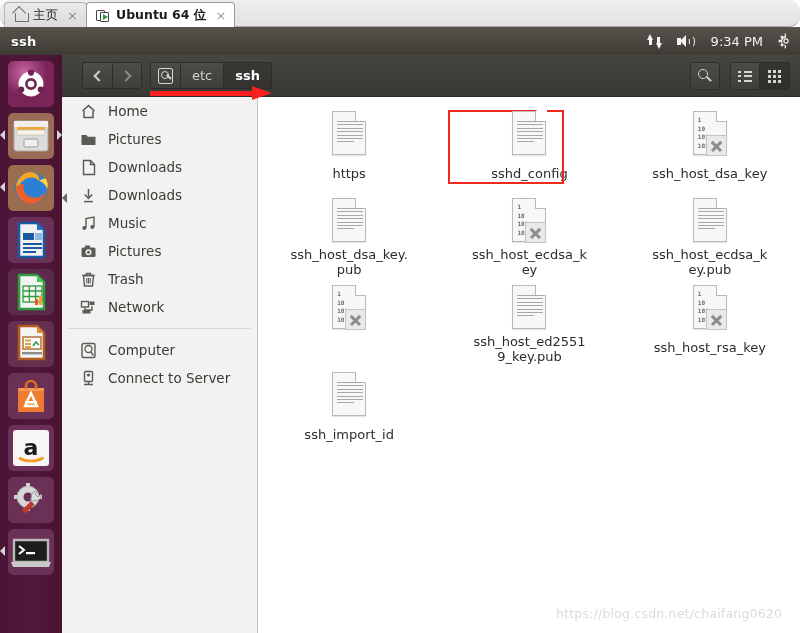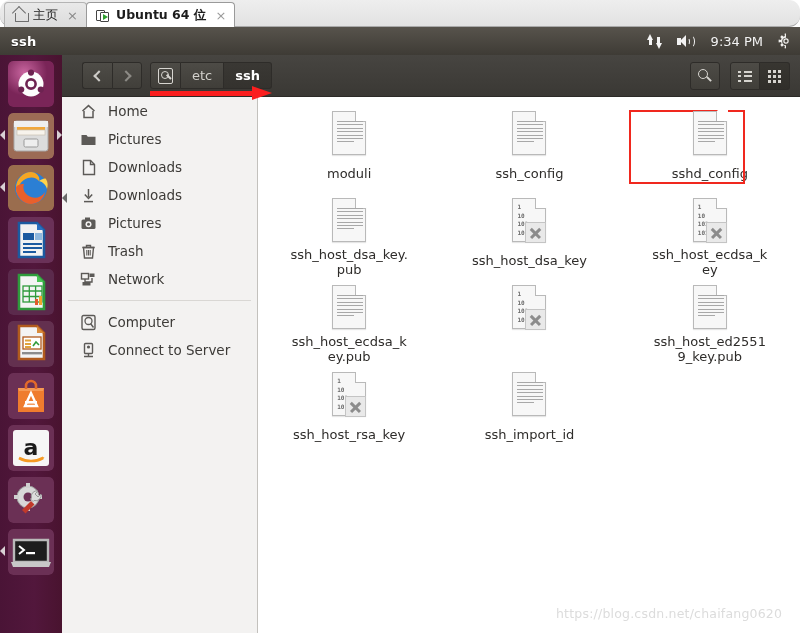--- a/index.html
+++ b/index.html
@@ -465,20 +465,30 @@
               <path d="M8.5 2v8" stroke="#5c5a57" stroke-width="1.5"></path>
               <path d="M4.8 7.5l3.7 4 3.7-4" fill="none" stroke="#5c5a57" stroke-width="1.5"></path>
               <path d="M4 14.6h9" stroke="#5c5a57" stroke-width="1.5"></path>
             </svg>
           </span>
         <span class="lbl">Downloads</span>
       </div>
       <div class="place">
         <span class="pico">
             <svg viewBox="0 0 17 17">
+              <path d="M6 13V3.5l8-1.4V12" fill="none" stroke="#5c5a57" stroke-width="1.4"></path>
+              <circle cx="4.3" cy="13" r="2" fill="#5c5a57"></circle>
+              <circle cx="12.3" cy="12" r="2" fill="#5c5a57"></circle>
+            </svg>
+          </span>
+        <span class="lbl">Music</span>
+      </div>
+      <div class="place">
+        <span class="pico">
+            <svg viewBox="0 0 17 17">
               <rect x="1.5" y="4.5" width="14" height="9.5" rx="1.5" fill="#5c5a57"></rect>
               <rect x="5" y="2.5" width="5" height="2.6" fill="#5c5a57"></rect>
               <circle cx="8.5" cy="9.3" r="3" fill="#f3f2f1"></circle>
               <circle cx="8.5" cy="9.3" r="1.5" fill="#5c5a57"></circle>
             </svg>
           </span>
         <span class="lbl">Pictures</span>
       </div>
       <div class="place">
         <span class="pico">
@@ -539,87 +549,70 @@
                   <i></i>
                   <i></i>
                   <i></i>
                   <i></i>
                   <i></i>
                   <i></i>
                   <i class="s"></i>
                 </div>
               </div>
           </div>
-          <div class="fname">moduli</div>
-        </div>
-
-        <div class="fitem">
+          <div class="fname">https</div>
+        </div>
+
+
+        <div class="fitem sel">
+          <div class="selbox"></div>
           <div class="ficon">
             <div class="docpg">
                 <div class="fold"></div>
                 <div class="doclines">
                   <i></i>
                   <i></i>
                   <i></i>
                   <i></i>
                   <i></i>
                   <i></i>
                   <i class="s"></i>
                 </div>
               </div>
           </div>
-          <div class="fname">ssh_config</div>
-        </div>
-
-        <div class="fitem sel">
-          <div class="selbox"></div>
+          <div class="fname">sshd_config</div>
+        </div>
+
+        <div class="fitem">
+          <div class="ficon">
+            <div class="docpg">
+                <div class="fold"></div>
+                <div class="binlines">1<br>10<br>101<br>1010</div>
+              </div>
+            <div class="xbadge"></div>
+          </div>
+          <div class="fname">ssh_host_dsa_key</div>
+        </div>
+
+        <div class="fitem">
           <div class="ficon">
             <div class="docpg">
                 <div class="fold"></div>
                 <div class="doclines">
                   <i></i>
                   <i></i>
                   <i></i>
                   <i></i>
                   <i></i>
                   <i></i>
                   <i class="s"></i>
                 </div>
               </div>
           </div>
-          <div class="fname">sshd_config</div>
-        </div>
-
-        <div class="fitem">
-          <div class="ficon">
-            <div class="docpg">
-                <div class="fold"></div>
-                <div class="doclines">
-                  <i></i>
-                  <i></i>
-                  <i></i>
-                  <i></i>
-                  <i></i>
-                  <i></i>
-                  <i class="s"></i>
-                </div>
-              </div>
-          </div>
           <div class="fname">ssh_host_dsa_key.pub</div>
-        </div>
-
-        <div class="fitem">
-          <div class="ficon">
-            <div class="docpg">
-                <div class="fold"></div>
-                <div class="binlines">1<br>10<br>101<br>1010</div>
-              </div>
-            <div class="xbadge"></div>
-          </div>
-          <div class="fname">ssh_host_dsa_key</div>
         </div>
 
         <div class="fitem">
           <div class="ficon">
             <div class="docpg">
                 <div class="fold"></div>
                 <div class="binlines">1<br>10<br>101<br>1010</div>
               </div>
             <div class="xbadge"></div>
           </div>

